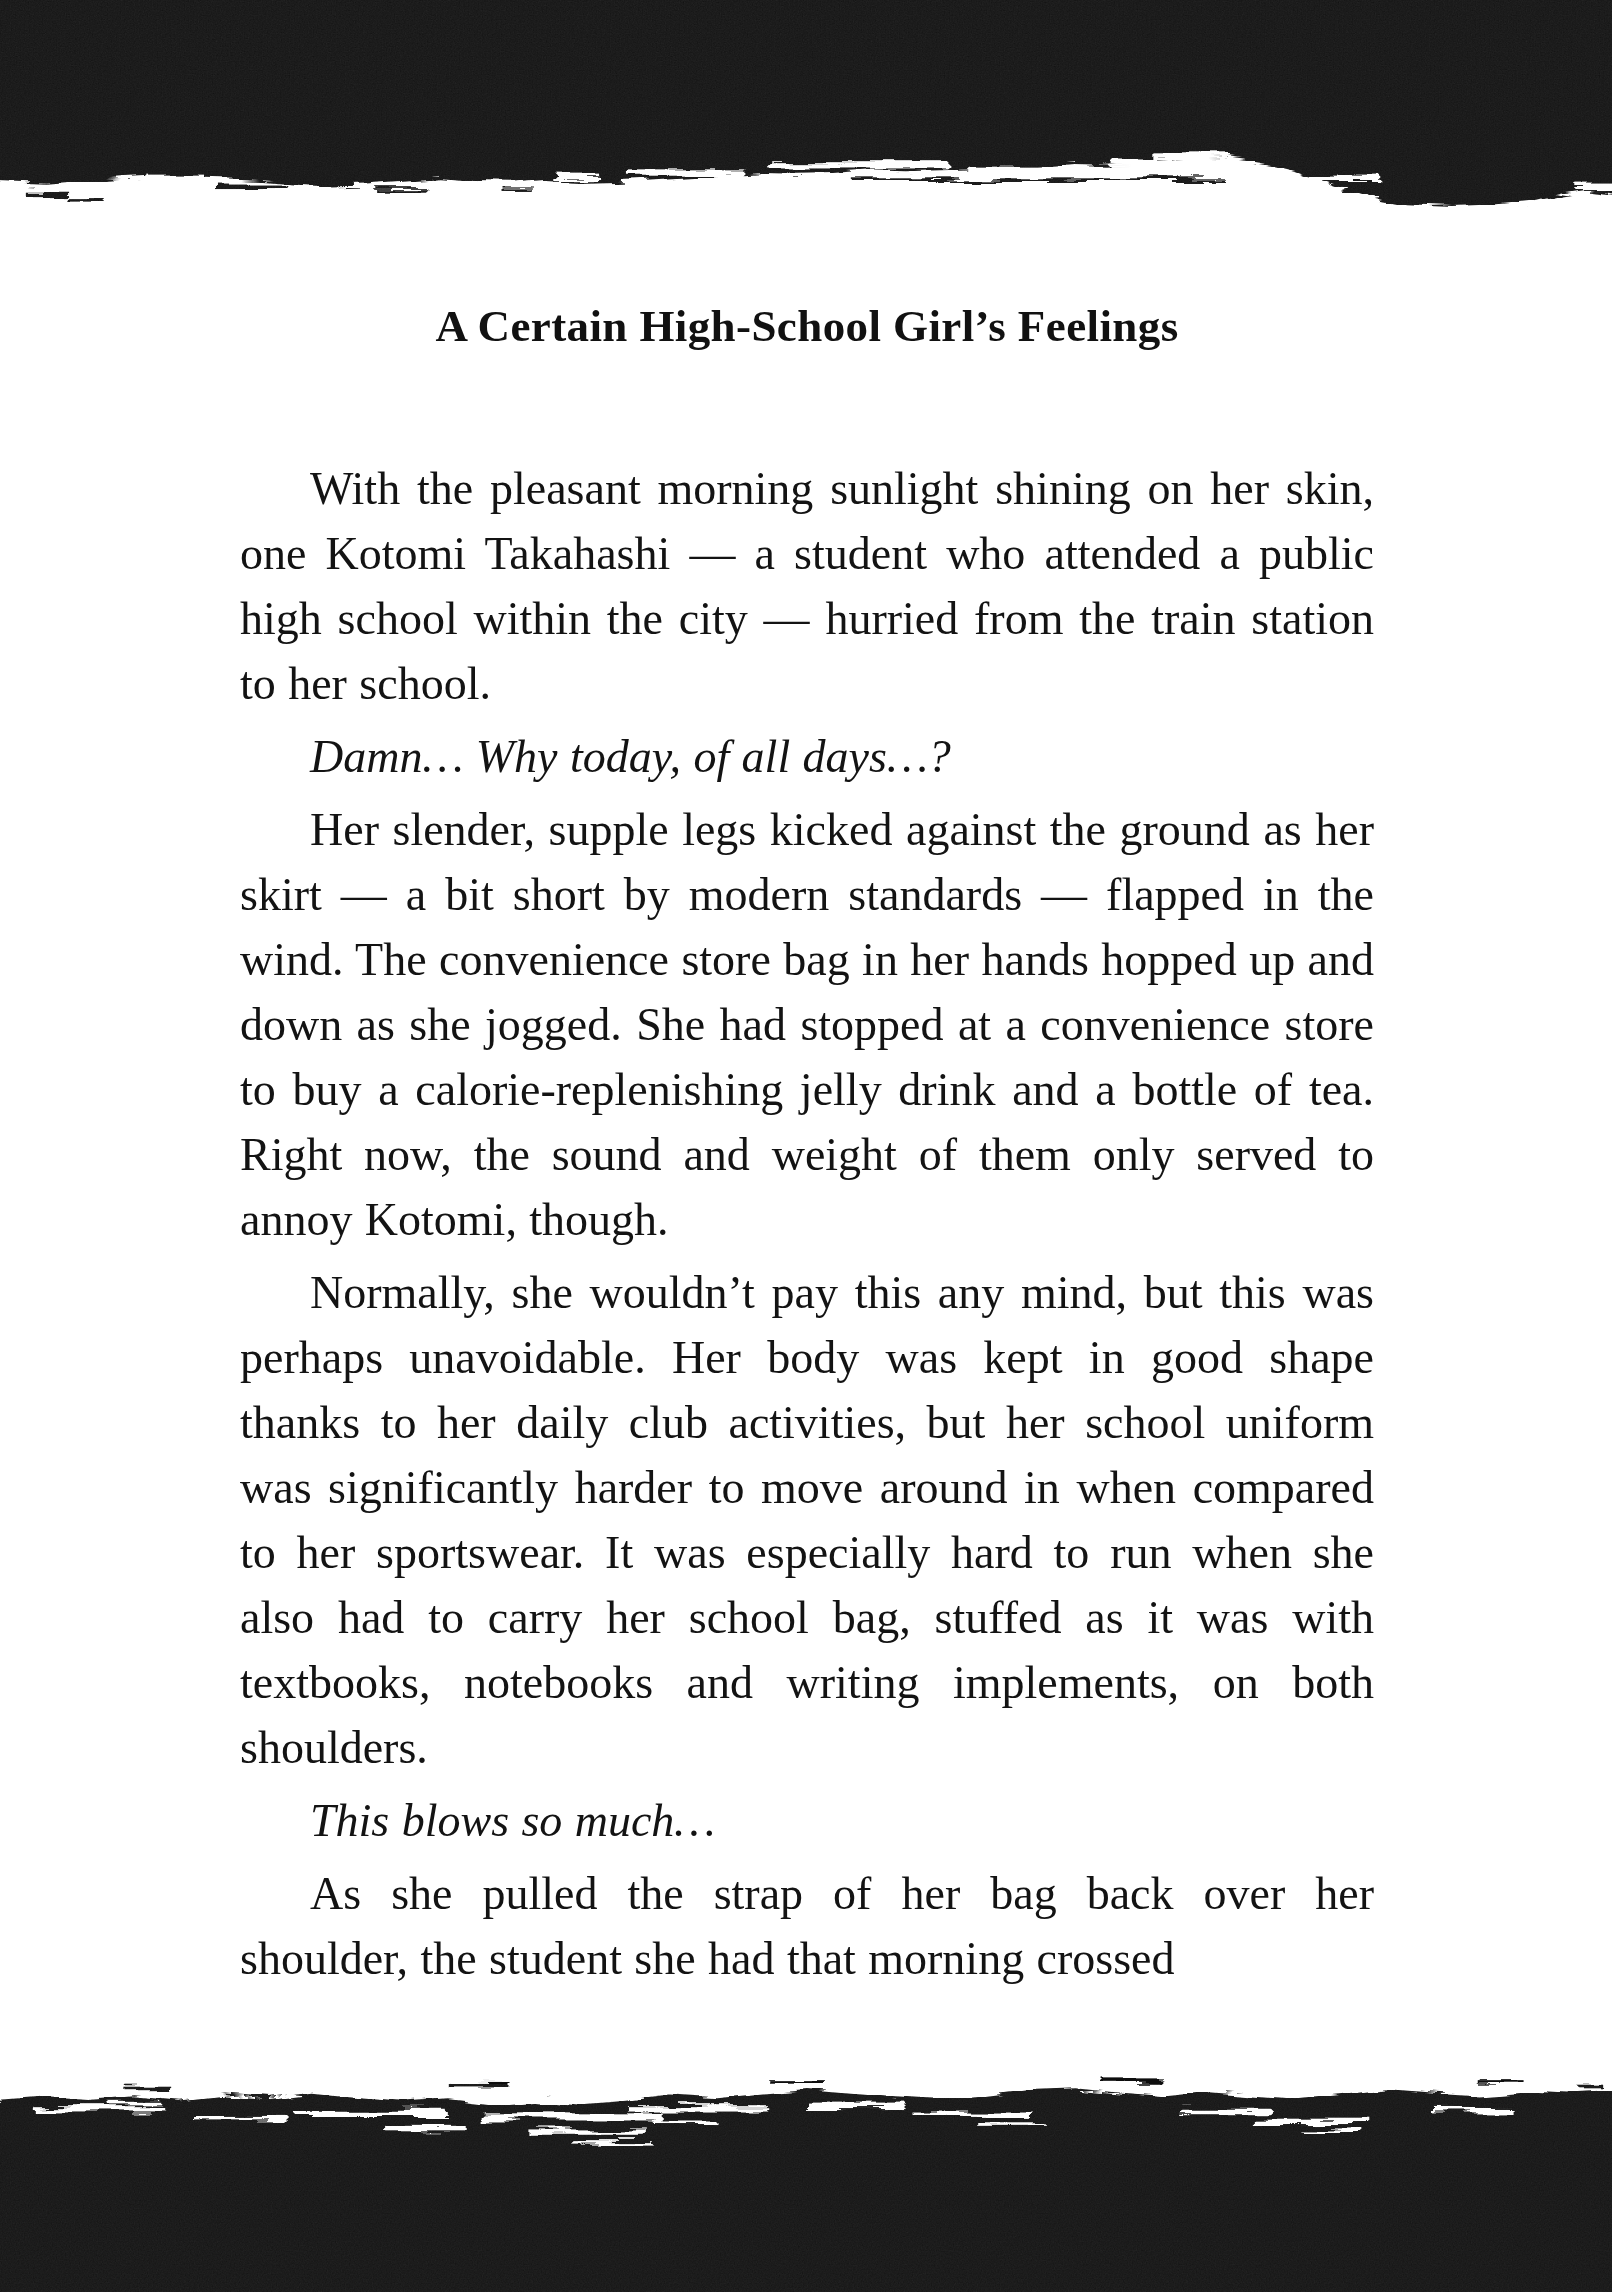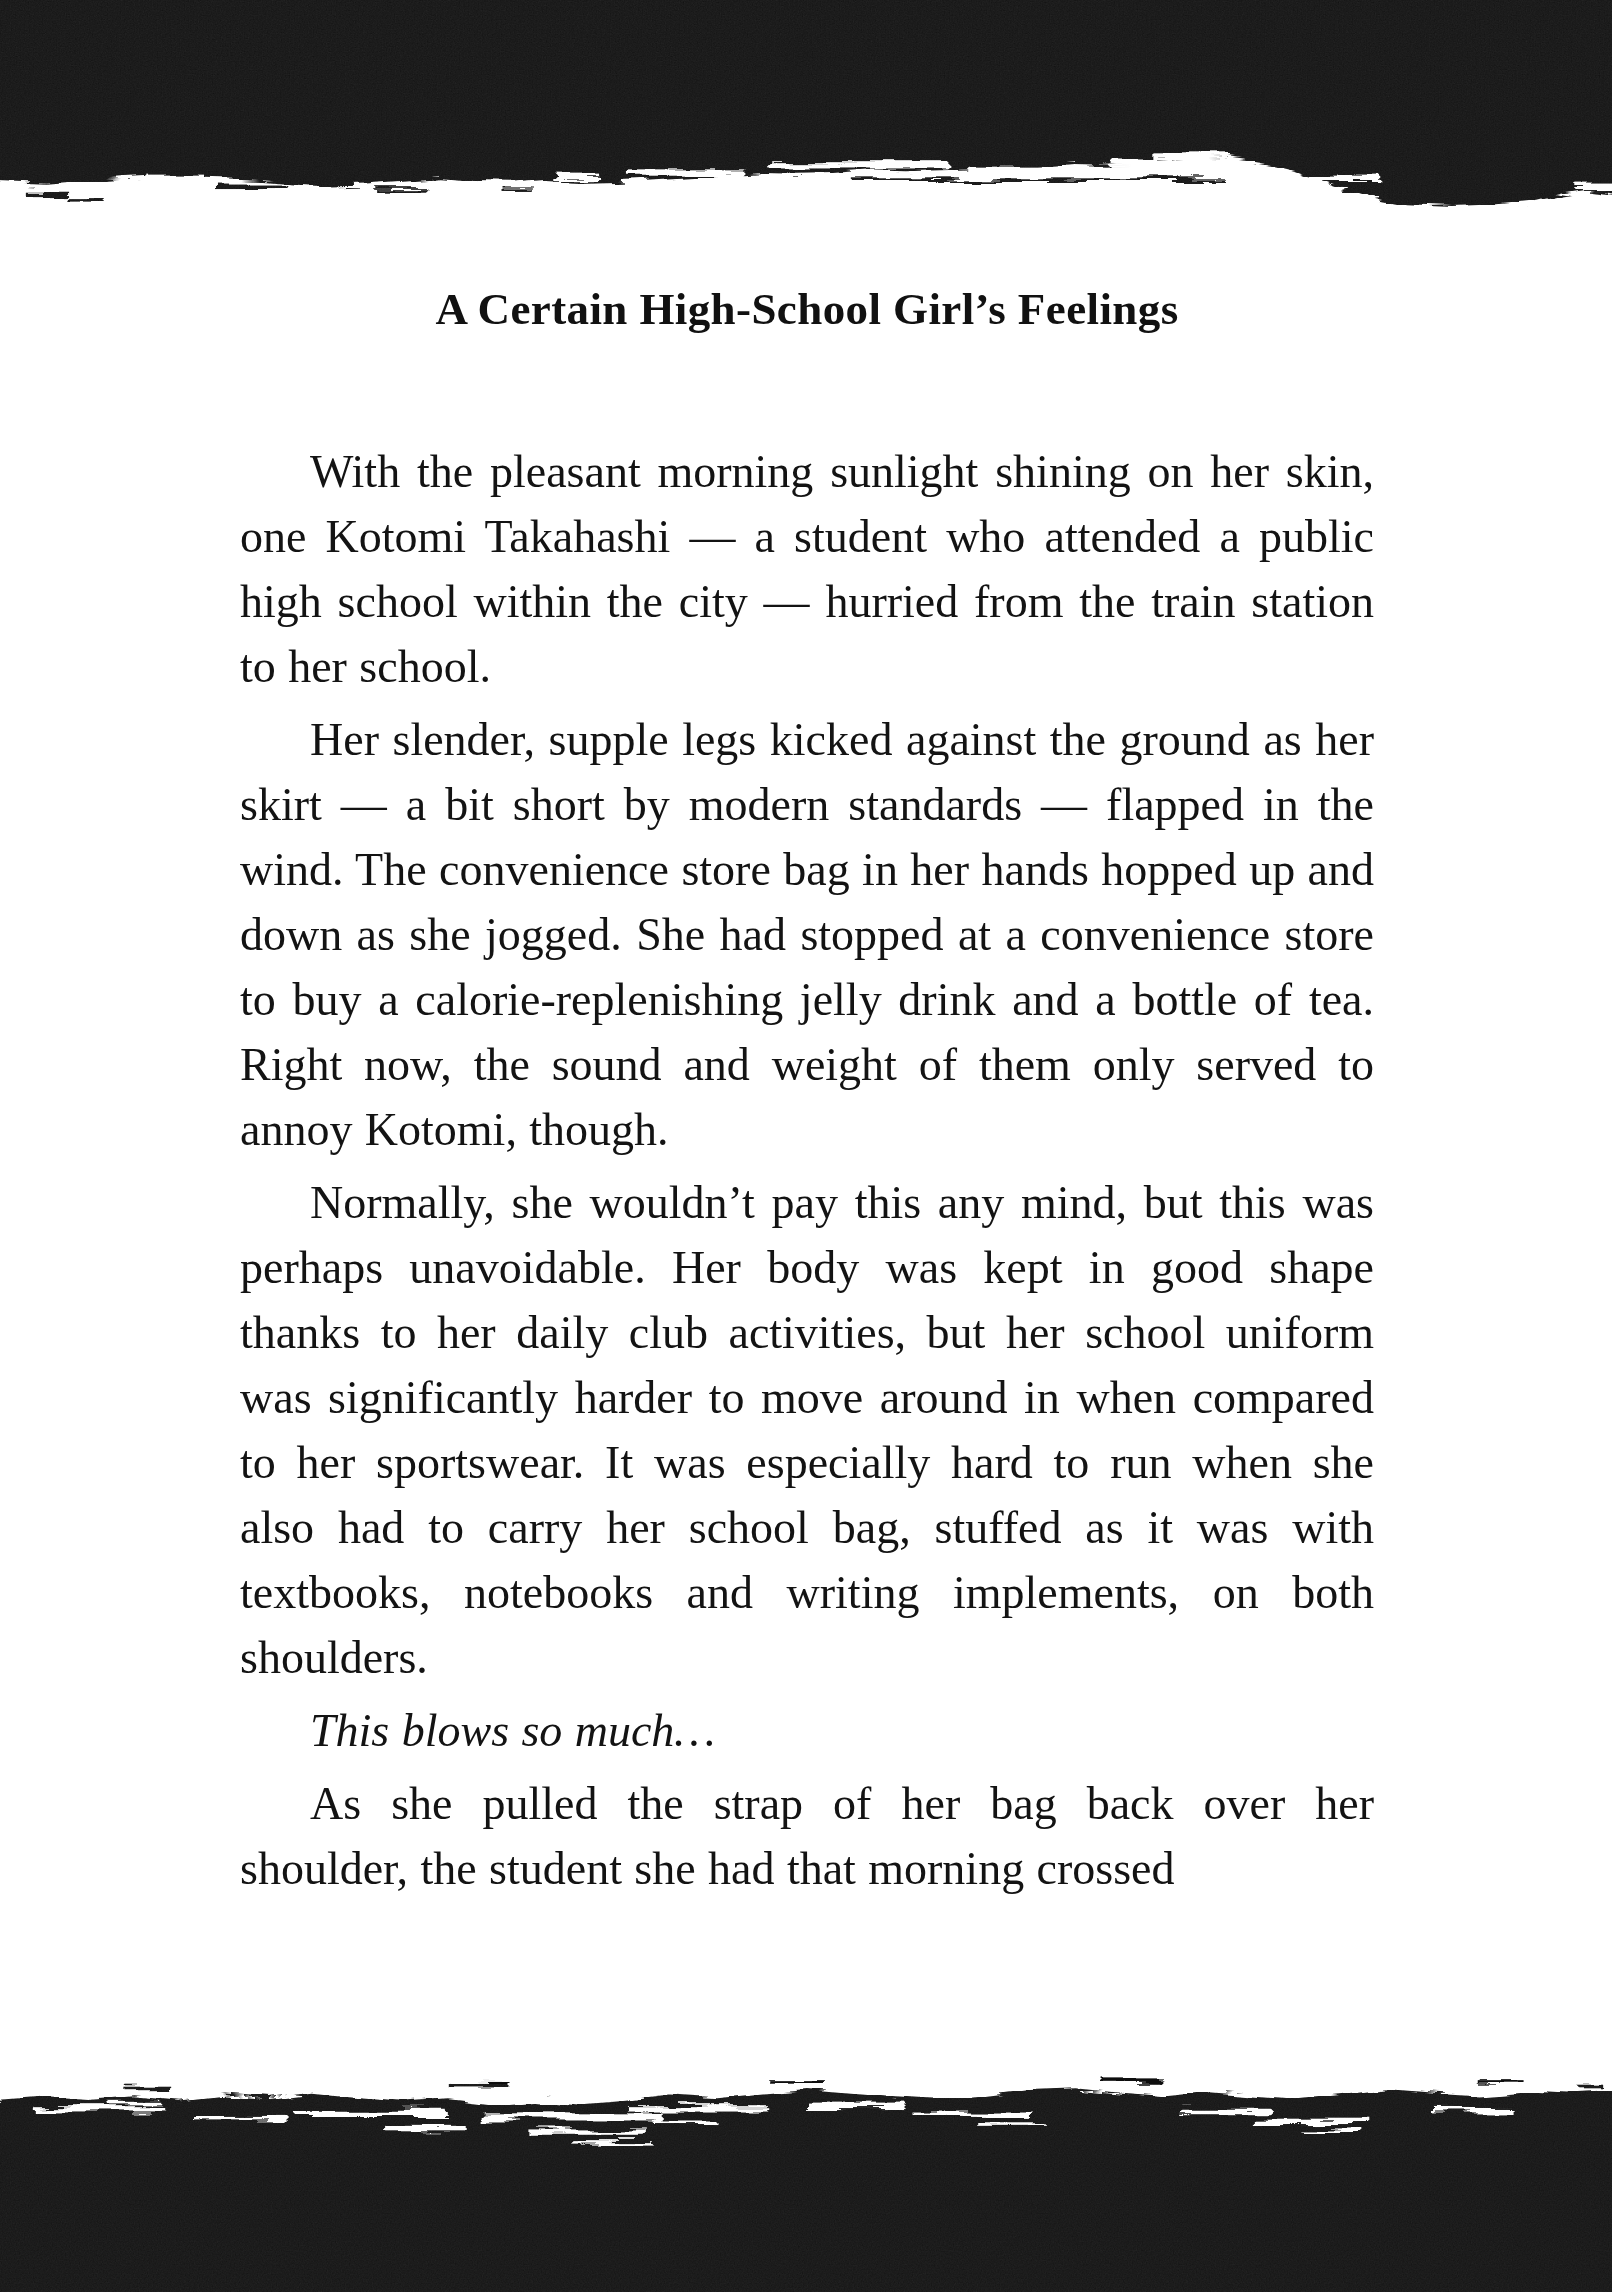--- a/index.html
+++ b/index.html
@@ -18,21 +18,21 @@
     width: 1613px;
     display: block;
     pointer-events: none;
   }
   .border-svg.top { top: 0; height: 224px; }
   .border-svg.bottom { bottom: 0; height: 219px; }
   .content {
     position: absolute;
     left: 232px;
     width: 1150px;
-    top: 283px;
+    top: 300px;
   }
   .title {
     margin: 0;
     font-size: 45px;
     font-weight: 700;
     text-align: center;
     letter-spacing: 0.4px;
     color: #111111;
   }
   .body-text {
@@ -92,20 +92,21 @@
       <rect fill="#0b0b0b" x="560" y="208" width="36" height="4"></rect>
       <rect fill="#0b0b0b" x="950" y="199" width="420" height="3"></rect>
     </g>
     <rect x="0" y="0" width="1801" height="232" filter="url(#grainTop)" opacity="0.10"></rect>
   </svg>
 
   <main class="content">
     <h1 class="title">A Certain High-School Girl’s Feelings</h1>
     <section class="body-text">
         <p class="para">With the pleasant morning sunlight shining on her skin, one Kotomi Takahashi — a student who attended a public high school within the city — hurried from the train station to her school.</p>
+        <p class="para italic">Damn… Why today, of all days…?</p>
         <p class="para">Her slender, supple legs kicked against the ground as her skirt — a bit short by modern standards — flapped in the wind. The convenience store bag in her hands hopped up and down as she jogged. She had stopped at a convenience store to buy a calorie-replenishing jelly drink and a bottle of tea. Right now, the sound and weight of them only served to annoy Kotomi, though.</p>
         <p class="para">Normally, she wouldn’t pay this any mind, but this was perhaps unavoidable. Her body was kept in good shape thanks to her daily club activities, but her school uniform was significantly harder to move around in when compared to her sportswear. It was especially hard to run when she also had to carry her school bag, stuffed as it was with textbooks, notebooks and writing implements, on both shoulders.</p>
         <p class="para italic">This blows so much…</p>
         <p class="para">As she pulled the strap of her bag back over her shoulder, the student she had that morning crossed</p>
       </section>
   </main>
 
   <svg class="border-svg bottom" viewBox="0 0 1801 245" preserveAspectRatio="none" aria-hidden="true">
     <defs>
       <filter id="roughBottom" x="-10%" y="-40%" width="120%" height="180%">

